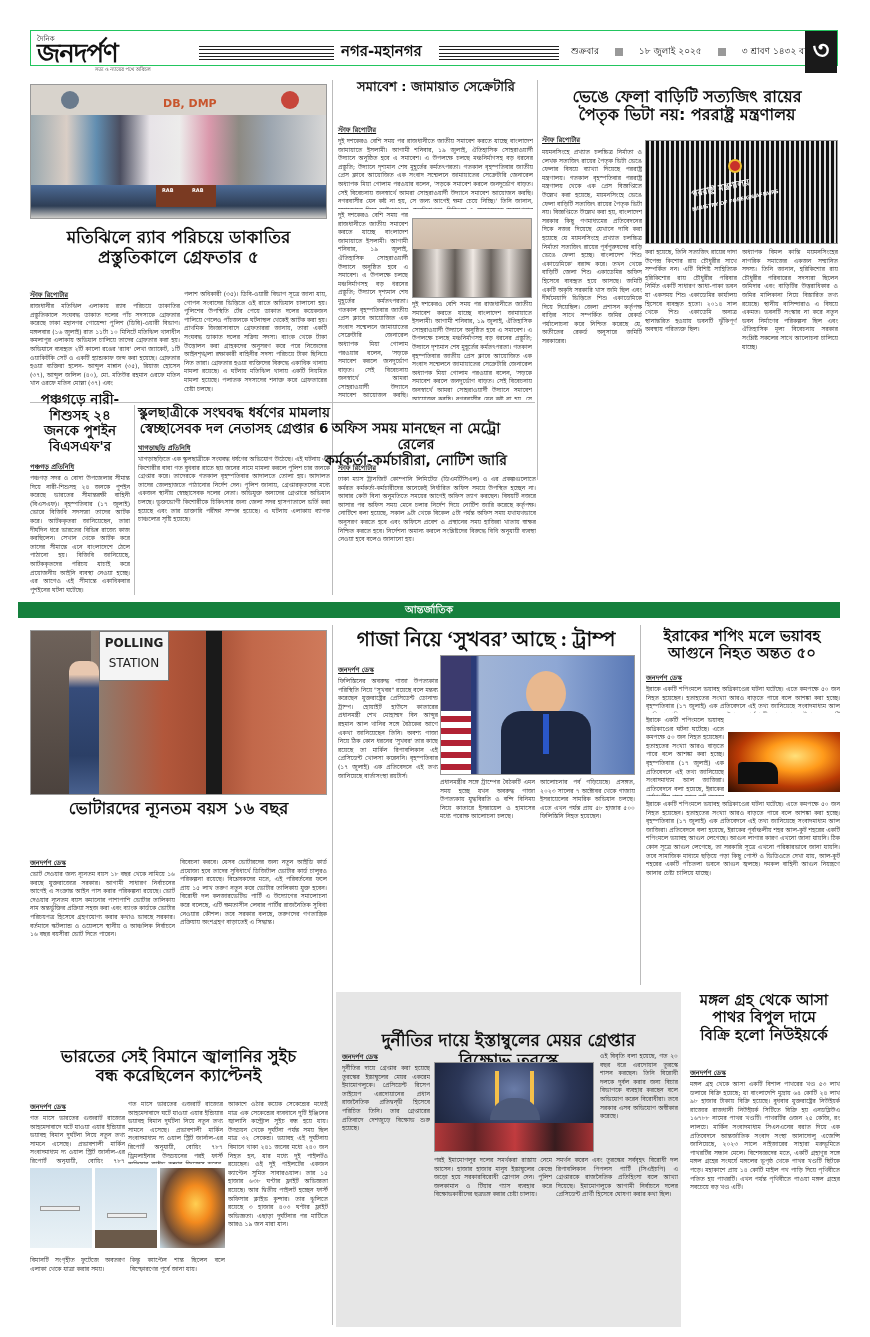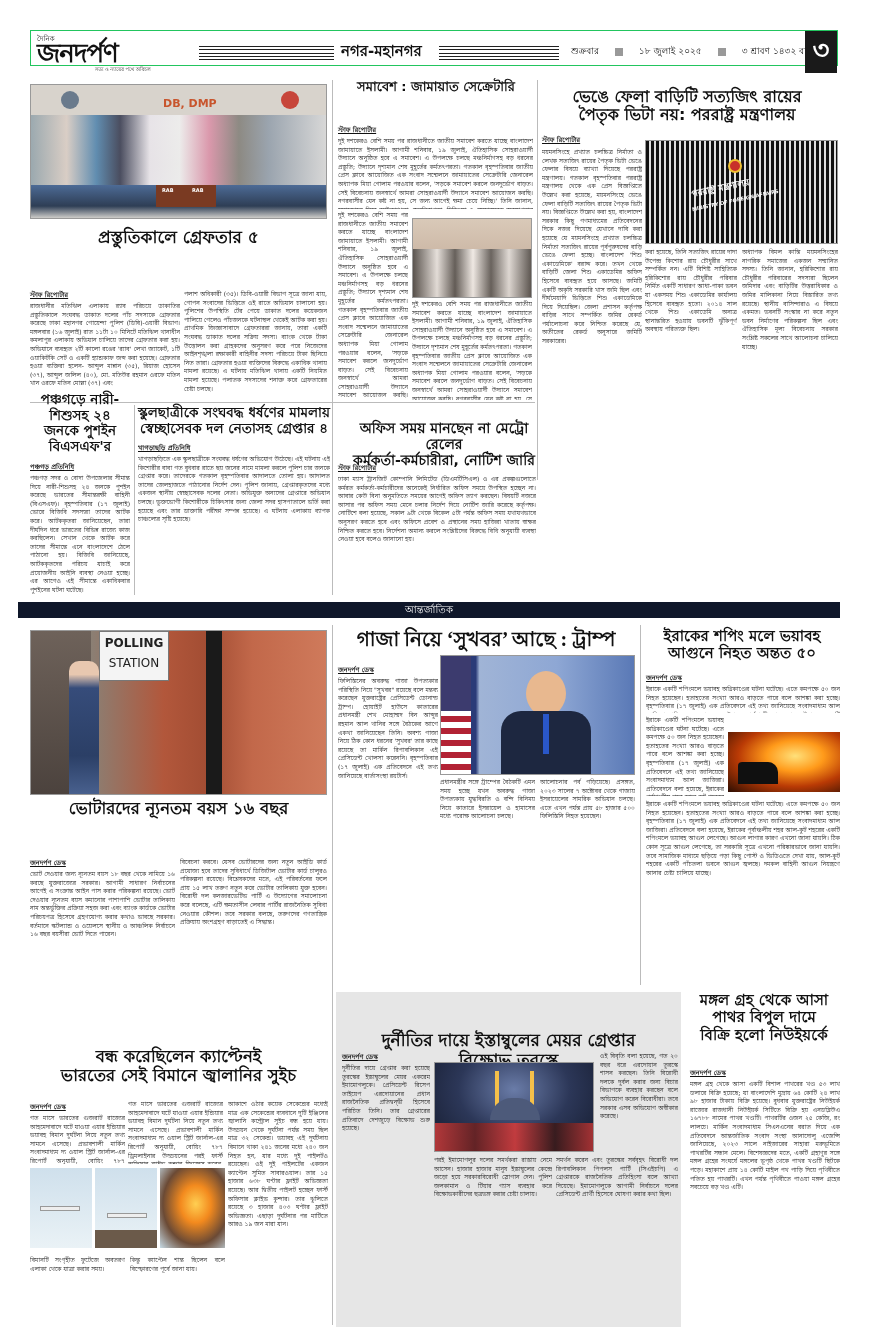--- a/index.html
+++ b/index.html
@@ -25,21 +25,21 @@
   .headline { font-weight: bold; text-align: center; line-height: 1.15; color: #111; }
   .byline { font-size: 6.5px; font-weight: bold; text-decoration: underline; }
   .body { font-size: 6px; line-height: 8.6px; text-align: justify; color: #222; overflow: hidden; }
   .photo { overflow: hidden; }
   .frame { border: 1px solid #999; }
 
   .divider-v { width: 1px; background: #bbb; }
   .divider-h { height: 1px; background: #bbb; }
 
   
-  .banner { left: 18px; top: 602px; width: 822px; height: 16px; background: #0f172a; color: #fff; font-size: 10px; font-weight: normal; text-align: center; line-height: 16px; }
+  .banner { left: 18px; top: 602px; width: 822px; height: 16px; background: #15803d; color: #fff; font-size: 10px; font-weight: bold; text-align: center; line-height: 16px; }
 
   .grey-box { background: #e6e6e6; }
 
   
   .photo-police { background: linear-gradient(180deg,#cfcfcf 0%,#e6e2dc 30%,#dcd8d2 60%,#e8e8e8 100%); }
   .photo-rally { background: linear-gradient(180deg,#d9c9b8,#c8b2a0 60%,#b9a18e); }
   .photo-ministry { background: repeating-linear-gradient(90deg,#111 0px,#111 3px,#e0e0e0 3px,#e0e0e0 5px); }
   .photo-polling { background: linear-gradient(90deg,#6b6560 0%,#8a8075 20%,#b2573b 45%,#a24d33 60%,#c2684a 75%,#cf7a5b 100%); }
   .photo-trump { background: linear-gradient(90deg,#2a3b78 0%,#2a3b78 18%,#a0b4d6 20%,#8ea7d4 60%,#5a79b6 100%); }
   .photo-fire { background: radial-gradient(ellipse at 60% 40%,#ffe07a 0%,#ff9a1a 30%,#b93a05 60%,#2b0d02 100%); }
@@ -88,20 +88,21 @@
   <div class="abs" style="left:30px;top:6px;width:18px;height:18px;border-radius:50%;background:#6a7a8c;"></div>
   <div class="abs" style="left:250px;top:6px;width:18px;height:18px;border-radius:50%;background:#c7453a;"></div>
   <div class="abs" style="left:0;top:30px;width:297px;height:70px;background:linear-gradient(90deg,#8fa0a8 0%,#d8cbc2 12%,#4a7fa9 22%,#30344a 30%,#e8e4ea 40%,#eee 50%,#d98ca4 60%,#7e7b74 70%,#8e9aa7 80%,#d8d8d8 100%);opacity:0.85;"></div>
   <div class="abs" style="left:0;top:100px;width:297px;height:35px;background:linear-gradient(180deg,#4d6b96 0%,#2e3e55 60%,#e8e4dc 100%);"></div>
   <div class="abs" style="left:125px;top:100px;width:60px;height:22px;background:#7a3a22;">
     <span class="abs photo-cap" style="left:6px;top:2px;font-size:5px;">RAB</span>
     <span class="abs photo-cap" style="left:36px;top:2px;font-size:5px;">RAB</span>
   </div>
 </div>
 <div class="abs headline" style="left:30px;top:228px;width:297px;font-size:17px;">
+  <div>মতিঝিলে র‍্যাব পরিচয়ে ডাকাতির</div>
   <div>প্রস্তুতিকালে গ্রেফতার ৫</div>
 </div>
 <div class="abs byline" style="left:30px;top:290px;">স্টাফ রিপোর্টার</div>
 <div class="abs body" style="left:30px;top:302px;width:150px;height:98px;">রাজধানীর মতিঝিল এলাকায় র‍্যাব পরিচয়ে ডাকাতির প্রস্তুতিকালে সংঘবদ্ধ ডাকাত দলের পাঁচ সদস্যকে গ্রেফতার করেছে ঢাকা মহানগর গোয়েন্দা পুলিশ (ডিবি)-ওয়ারী বিভাগ। মঙ্গলবার (১৬ জুলাই) রাত ১১টা ১০ মিনিটে মতিঝিল থানাধীন কমলাপুর এলাকায় অভিযান চালিয়ে তাদের গ্রেফতার করা হয়। অভিযানে ব্যবহৃত ২টি কালো রঙের 'র‍্যাব' লেখা জ্যাকেট, ১টি ওয়াকিটকি সেট ও একটি হ্যান্ডকাফ জব্দ করা হয়েছে। গ্রেফতার হওয়া ব্যক্তিরা হলেন- আব্দুল মান্নান (৩৫), রিয়াজ হোসেন (৩৭), আব্দুল জলিল (৪০), মো. মতিউর রহমান ওরফে মতিন খান ওরফে মতিন মোল্লা (৩৭) এবং</div>
 <div class="abs body" style="left:184px;top:290px;width:143px;height:104px;">পলাশ অধিকারী (৩৫)। ডিবি-ওয়ারী বিভাগ সূত্রে জানা যায়, গোপন সংবাদের ভিত্তিতে ওই রাতে অভিযান চালানো হয়। পুলিশের উপস্থিতি টের পেয়ে ডাকাত দলের কয়েকজন পালিয়ে গেলেও পাঁচজনকে ঘটনাস্থল থেকেই আটক করা হয়। প্রাথমিক জিজ্ঞাসাবাদে গ্রেফতাররা জানায়, তারা একটি সংঘবদ্ধ ডাকাত দলের সক্রিয় সদস্য। ব্যাংক থেকে টাকা উত্তোলন করা গ্রাহকদের অনুসরণ করে পরে নিজেদের আইনশৃঙ্খলা রক্ষাকারী বাহিনীর সদস্য পরিচয়ে টাকা ছিনিয়ে নিত তারা। গ্রেফতার হওয়া ব্যক্তিদের বিরুদ্ধে একাধিক থানায় মামলা রয়েছে। এ ঘটনায় মতিঝিল থানায় একটি নিয়মিত মামলা হয়েছে। পলাতক সদস্যদের শনাক্ত করে গ্রেফতারের চেষ্টা চলছে।</div>
 
 <div class="abs divider-v" style="left:332px;top:80px;height:515px;"></div>
 
 <div class="abs headline" style="left:336px;top:80px;width:200px;font-size:13px;">
   <div>সমাবেশ : জামায়াত সেক্রেটারি</div>
@@ -133,26 +134,26 @@
 <div class="abs divider-h" style="left:30px;top:402px;width:505px;"></div>
 
 <div class="abs headline" style="left:30px;top:392px;width:100px;font-size:13.5px;">পঞ্চগড়ে নারী-শিশুসহ ২৪ জনকে পুশইন বিএসএফ'র</div>
 <div class="abs byline" style="left:30px;top:462px;">পঞ্চগড় প্রতিনিধি</div>
 <div class="abs body" style="left:30px;top:474px;width:100px;height:122px;">পঞ্চগড় সদর ও বোদা উপজেলার সীমান্ত দিয়ে নারী-শিশুসহ ২৪ জনকে পুশইন করেছে ভারতের সীমান্তরক্ষী বাহিনী (বিএসএফ)। বৃহস্পতিবার (১৭ জুলাই) ভোরে বিজিবি সদস্যরা তাদের আটক করে। আটককৃতরা জানিয়েছেন, তারা দীর্ঘদিন ধরে ভারতের বিভিন্ন রাজ্যে কাজ করছিলেন। সেখান থেকে আটক করে তাদের সীমান্তে এনে বাংলাদেশে ঠেলে পাঠানো হয়। বিজিবি জানিয়েছে, আটককৃতদের পরিচয় যাচাই করে প্রয়োজনীয় আইনি ব্যবস্থা নেওয়া হচ্ছে। এর আগেও এই সীমান্তে একাধিকবার পুশইনের ঘটনা ঘটেছে।</div>
 
 <div class="abs divider-v" style="left:134px;top:405px;height:190px;"></div>
 
 <div class="abs headline" style="left:138px;top:405px;width:192px;font-size:13.5px;">
   <div>স্কুলছাত্রীকে সংঘবদ্ধ ধর্ষণের মামলায়</div>
-  <div>স্বেচ্ছাসেবক দল নেতাসহ গ্রেপ্তার ৪</div>
+  <div>স্বেচ্ছাসেবক দল নেতাসহ গ্রেপ্তার 6</div>
 </div>
 <div class="abs byline" style="left:138px;top:443px;">খাগড়াছড়ি প্রতিনিধি</div>
 <div class="abs body" style="left:138px;top:455px;width:192px;height:140px;">খাগড়াছড়িতে এক স্কুলছাত্রীকে সংঘবদ্ধ ধর্ষণের অভিযোগ উঠেছে। এই ঘটনায় এই কিশোরীর বাবা গত বুধবার রাতে ছয় জনের নামে মামলা করলে পুলিশ চার জনকে গ্রেপ্তার করে। তাদেরকে গতকাল বৃহস্পতিবার আদালতে তোলা হয়। আদালত তাদের জেলহাজতে পাঠানোর নির্দেশ দেন। পুলিশ জানায়, গ্রেপ্তারকৃতদের মধ্যে একজন স্থানীয় স্বেচ্ছাসেবক দলের নেতা। অভিযুক্ত অন্যদের গ্রেপ্তারে অভিযান চলছে। ভুক্তভোগী কিশোরীকে চিকিৎসার জন্য জেলা সদর হাসপাতালে ভর্তি করা হয়েছে এবং তার ডাক্তারি পরীক্ষা সম্পন্ন হয়েছে। এ ঘটনায় এলাকায় ব্যাপক চাঞ্চল্যের সৃষ্টি হয়েছে।</div>
 
-<div class="abs headline" style="left:344px;top:420px;width:200px;font-size:14px;">
+<div class="abs headline" style="left:316px;top:420px;width:200px;font-size:14px;">
   <div>অফিস সময় মানছেন না মেট্রো রেলের</div>
   <div>কর্মকর্তা-কর্মচারীরা, নোটিশ জারি</div>
 </div>
 <div class="abs byline" style="left:338px;top:463px;">স্টাফ রিপোর্টার</div>
 <div class="abs body" style="left:338px;top:475px;width:198px;height:120px;">ঢাকা ম্যাস ট্রানজিট কোম্পানি লিমিটেড (ডিএমটিসিএল) ও এর প্রকল্পগুলোতে কর্মরত কর্মকর্তা-কর্মচারীদের অনেকেই নির্ধারিত অফিস সময়ে উপস্থিত হচ্ছেন না। আবার কেউ বিনা অনুমতিতে সময়ের আগেই অফিস ত্যাগ করছেন। বিষয়টি নজরে আসার পর অফিস সময় মেনে চলার নির্দেশ দিয়ে নোটিশ জারি করেছে কর্তৃপক্ষ। নোটিশে বলা হয়েছে, সকাল ৯টা থেকে বিকেল ৫টা পর্যন্ত অফিস সময় যথাযথভাবে অনুসরণ করতে হবে এবং অফিসে প্রবেশ ও প্রস্থানের সময় হাজিরা খাতায় স্বাক্ষর নিশ্চিত করতে হবে। নির্দেশনা অমান্য করলে সংশ্লিষ্টদের বিরুদ্ধে বিধি অনুযায়ী ব্যবস্থা নেওয়া হবে বলেও জানানো হয়।</div>
 
 <div class="abs banner">আন্তর্জাতিক</div>
 
 <div class="abs photo photo-polling frame" style="left:30px;top:630px;width:297px;height:165px;">
   <div class="abs" style="left:0;top:0;width:60px;height:165px;background:linear-gradient(180deg,#6e625a,#4b423d);"></div>
@@ -218,22 +219,22 @@
 
 <div class="abs headline" style="left:688px;top:992px;width:152px;font-size:15px;">
   <div>মঙ্গল গ্রহ থেকে আসা</div>
   <div>পাথর বিপুল দামে</div>
   <div>বিক্রি হলো নিউইয়র্কে</div>
 </div>
 <div class="abs byline" style="left:690px;top:1068px;">জনদর্পণ ডেস্ক</div>
 <div class="abs body" style="left:690px;top:1080px;width:150px;height:246px;">মঙ্গল গ্রহ থেকে আসা একটি বিশাল পাথরের খণ্ড ৫৩ লাখ ডলারে বিক্রি হয়েছে; যা বাংলাদেশি মুদ্রায় ৬৪ কোটি ২৪ লাখ ৯৮ হাজার টাকায় বিক্রি হয়েছে। বুধবার যুক্তরাষ্ট্রের নিউইয়র্ক রাজ্যের রাজধানী নিউইয়র্ক সিটিতে বিক্রি হয় এনডব্লিউএ ১৬৭৮৮ নামের পাথর খণ্ডটি। পাথরটির ওজন ২৫ কেজি, রং লালচে। মার্কিন সংবাদমাধ্যম সিএনএনের বরাত দিয়ে এক প্রতিবেদনে আন্তর্জাতিক সংবাদ সংস্থা আনাদোলু এজেন্সি জানিয়েছে, ২০২৩ সালে নাইজারের সাহারা মরুভূমিতে পাথরটির সন্ধান মেলে। বিশেষজ্ঞদের মতে, একটি গ্রহাণুর সঙ্গে মঙ্গল গ্রহের সংঘর্ষে মঙ্গলের ভূপৃষ্ঠ থেকে পাথর খণ্ডটি ছিটকে পড়ে। মহাকাশে প্রায় ১৪ কোটি মাইল পথ পাড়ি দিয়ে পৃথিবীতে পতিত হয় পাথরটি। এখন পর্যন্ত পৃথিবীতে পাওয়া মঙ্গল গ্রহের সবচেয়ে বড় খণ্ড এটি।</div>
 
 <div class="abs headline" style="left:30px;top:1048px;width:297px;font-size:16.5px;">
+  <div>ভারতের সেই বিমানে জ্বালানির সুইচ</div>
   <div>বন্ধ করেছিলেন ক্যাপ্টেনই</div>
-  <div>ভারতের সেই বিমানে জ্বালানির সুইচ</div>
 </div>
 <div class="abs byline" style="left:30px;top:1102px;">জনদর্পণ ডেস্ক</div>
 <div class="abs body" style="left:30px;top:1114px;width:95px;height:50px;">গত মাসে ভারতের গুজরাট রাজ্যের আহমেদাবাদে ঘটে যাওয়া এয়ার ইন্ডিয়ার ভয়াবহ বিমান দুর্ঘটনা নিয়ে নতুন তথ্য সামনে এসেছে। প্রভাবশালী মার্কিন সংবাদমাধ্যম দ্য ওয়াল স্ট্রিট জার্নাল-এর রিপোর্ট অনুযায়ী, বোয়িং ৭৮৭ ড্রিমলাইনার উড্ডয়নের পরই ফার্স্ট অফিসার ক্লাইভ কুন্দার জিজ্ঞেস করেন, কেন ক্যাপ্টেন সুমিত সাবারওয়াল জ্বালানি কাট-অফ সুইচ বন্ধ করে দিলেন। তখন তিনি ভীষণ উদ্বিগ্ন হয়ে পড়েন,</div>
 <div class="abs body" style="left:128px;top:1100px;width:95px;height:64px;"><span>গত মাসে ভারতের গুজরাট রাজ্যের আহমেদাবাদে ঘটে যাওয়া এয়ার ইন্ডিয়ার ভয়াবহ বিমান দুর্ঘটনা নিয়ে নতুন তথ্য সামনে এসেছে। প্রভাবশালী মার্কিন সংবাদমাধ্যম দ্য ওয়াল স্ট্রিট জার্নাল-এর রিপোর্ট অনুযায়ী, বোয়িং ৭৮৭ ড্রিমলাইনার উড্ডয়নের পরই ফার্স্ট অফিসার ক্লাইভ কুন্দার জিজ্ঞেস করেন, কেন ক্যাপ্টেন সুমিত সাবারওয়াল জ্বালানি কাট-অফ সুইচ বন্ধ করে দিলেন। তখন তিনি ভীষণ উদ্বিগ্ন হয়ে পড়েন,</span></div>
 <div class="abs body" style="left:228px;top:1100px;width:100px;height:225px;">আকাশে ওঠার কয়েক সেকেন্ডের মধ্যেই মাত্র এক সেকেন্ডের ব্যবধানে দুটি ইঞ্জিনের জ্বালানি কন্ট্রোল সুইচ বন্ধ হয়ে যায়। উড্ডয়ন থেকে দুর্ঘটনা পর্যন্ত সময় ছিল মাত্র ৩২ সেকেন্ড। ভয়াবহ এই দুর্ঘটনায় বিমানে থাকা ২৪১ জনের মধ্যে ২৪০ জন নিহত হন, যার মধ্যে দুই পাইলটও রয়েছেন। ওই দুই পাইলটের একজন ক্যাপ্টেন সুমিত সাবারওয়াল। তার ১৫ হাজার ৬৩৮ ঘণ্টার ফ্লাইট অভিজ্ঞতা রয়েছে। আর দ্বিতীয় পাইলট হচ্ছেন ফার্স্ট অফিসার ক্লাইভ কুন্দার। তার ঝুলিতে রয়েছে ৩ হাজার ৪০৩ ঘণ্টার ফ্লাইট অভিজ্ঞতা। এছাড়া দুর্ঘটনার পর মাটিতে আরও ১৯ জন মারা যান।</div>
 
 <div class="abs photo photo-plane" style="left:30px;top:1168px;width:62px;height:80px;">
   <div class="abs" style="left:10px;top:38px;width:40px;height:5px;background:#eee;border:1px solid #999;"></div>
 </div>
 <div class="abs photo photo-plane" style="left:95px;top:1168px;width:62px;height:80px;">

